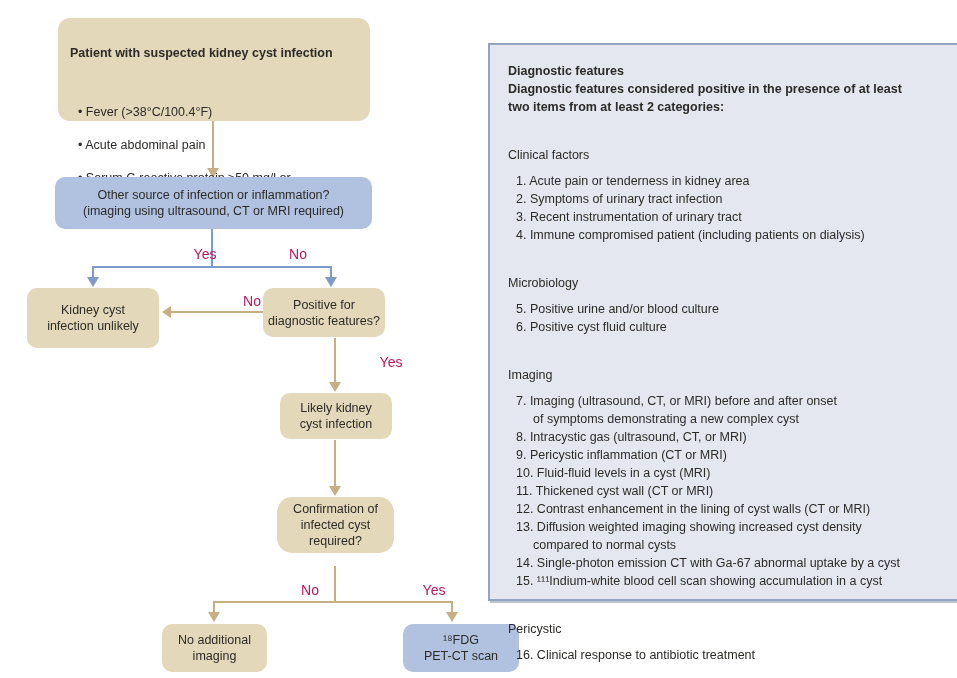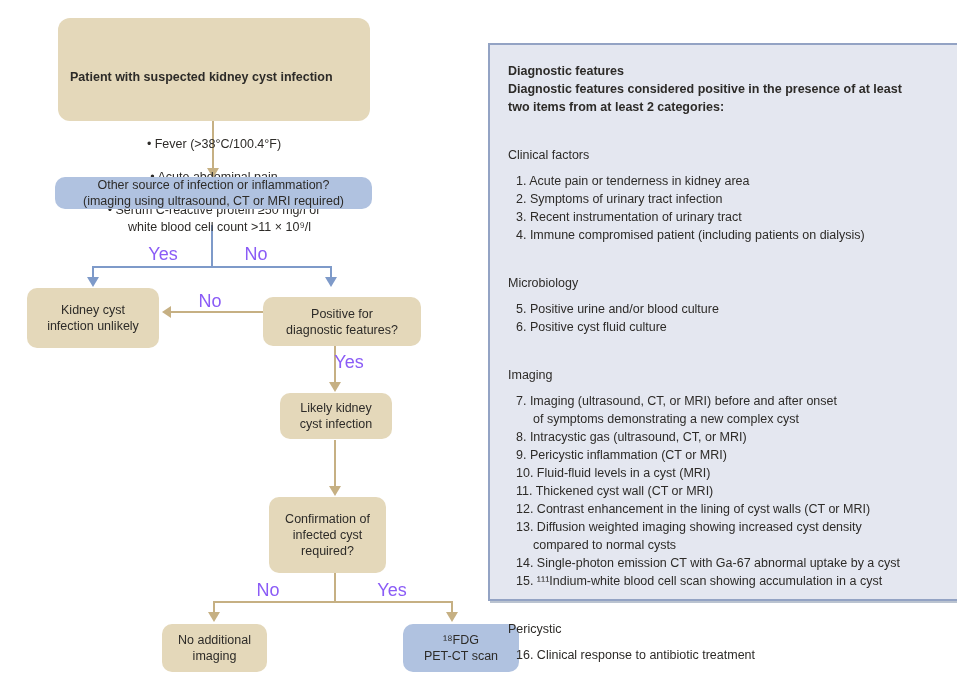--- a/index.html
+++ b/index.html
@@ -14,34 +14,34 @@
     font-size:12.5px;line-height:16px;color:#2d2b28;
     display:flex;align-items:center;justify-content:center;text-align:center;
     white-space:pre-line;
   }
   .tan{background:#e4d8ba;}
   .blue{background:#b0c2e0;}
   .box-start{
     left:58px;top:18px;width:312px;height:103px;border-radius:12px;
     display:block;text-align:left;padding:11px 12px;
   }
-  .box-start .box-title{font-weight:700;white-space:nowrap;margin-bottom:3px;margin-top:24px;}
-  .box-start ul{margin:16px;padding:0;list-style:none;text-align:center;}
+  .box-start .box-title{font-weight:700;white-space:nowrap;margin-bottom:3px;}
+  .box-start ul{margin:8px;padding:0;list-style:none;}
   .box-start li{padding-left:11px;text-indent:-11px;white-space:pre-line;line-height:17px;}
   .box-start li::before{content:"• ";}
-  .box-other{left:55px;top:177px;width:317px;height:32px;}
+  .box-other{left:55px;top:177px;width:317px;height:52px;}
   .box-unlikely{left:27px;top:288px;width:132px;height:60px;}
-  .box-positive{left:263px;top:297px;width:158px;height:49px;}
+  .box-positive{left:263px;top:288px;width:122px;height:49px;}
   .box-likely{left:280px;top:393px;width:112px;height:46px;}
-  .box-confirm{left:269px;top:497px;width:117px;height:76px;}
+  .box-confirm{left:277px;top:497px;width:117px;height:56px;border-radius:15px;}
   .box-noimaging{left:162px;top:624px;width:105px;height:48px;}
   .box-petct{left:403px;top:624px;width:116px;height:48px;}
   .flow-label{
-    position:absolute;font-size:18px;line-height:15px;color:#8b5cf6;
-    transform:translateX(-50%);white-space:nowrap;
+    position:absolute;font-size:14px;line-height:15px;color:#be185d;
+    transform:translateX(-50%);white-space:nowrap;margin-left:42px;
   }
   .panel{
     position:absolute;left:488px;top:43px;width:532px;height:558px;
     box-sizing:border-box;background:#e4e7f0;border:2px solid #93a3c4;
     box-shadow:2px 2px 0 rgba(130,145,170,0.55);
     padding:17px 10px 18px 18px;
     font-size:12.5px;line-height:18px;color:#2d2b28;
   }
   .panel .bold{font-weight:700;}
   .panel-intro{white-space:pre-line;}

